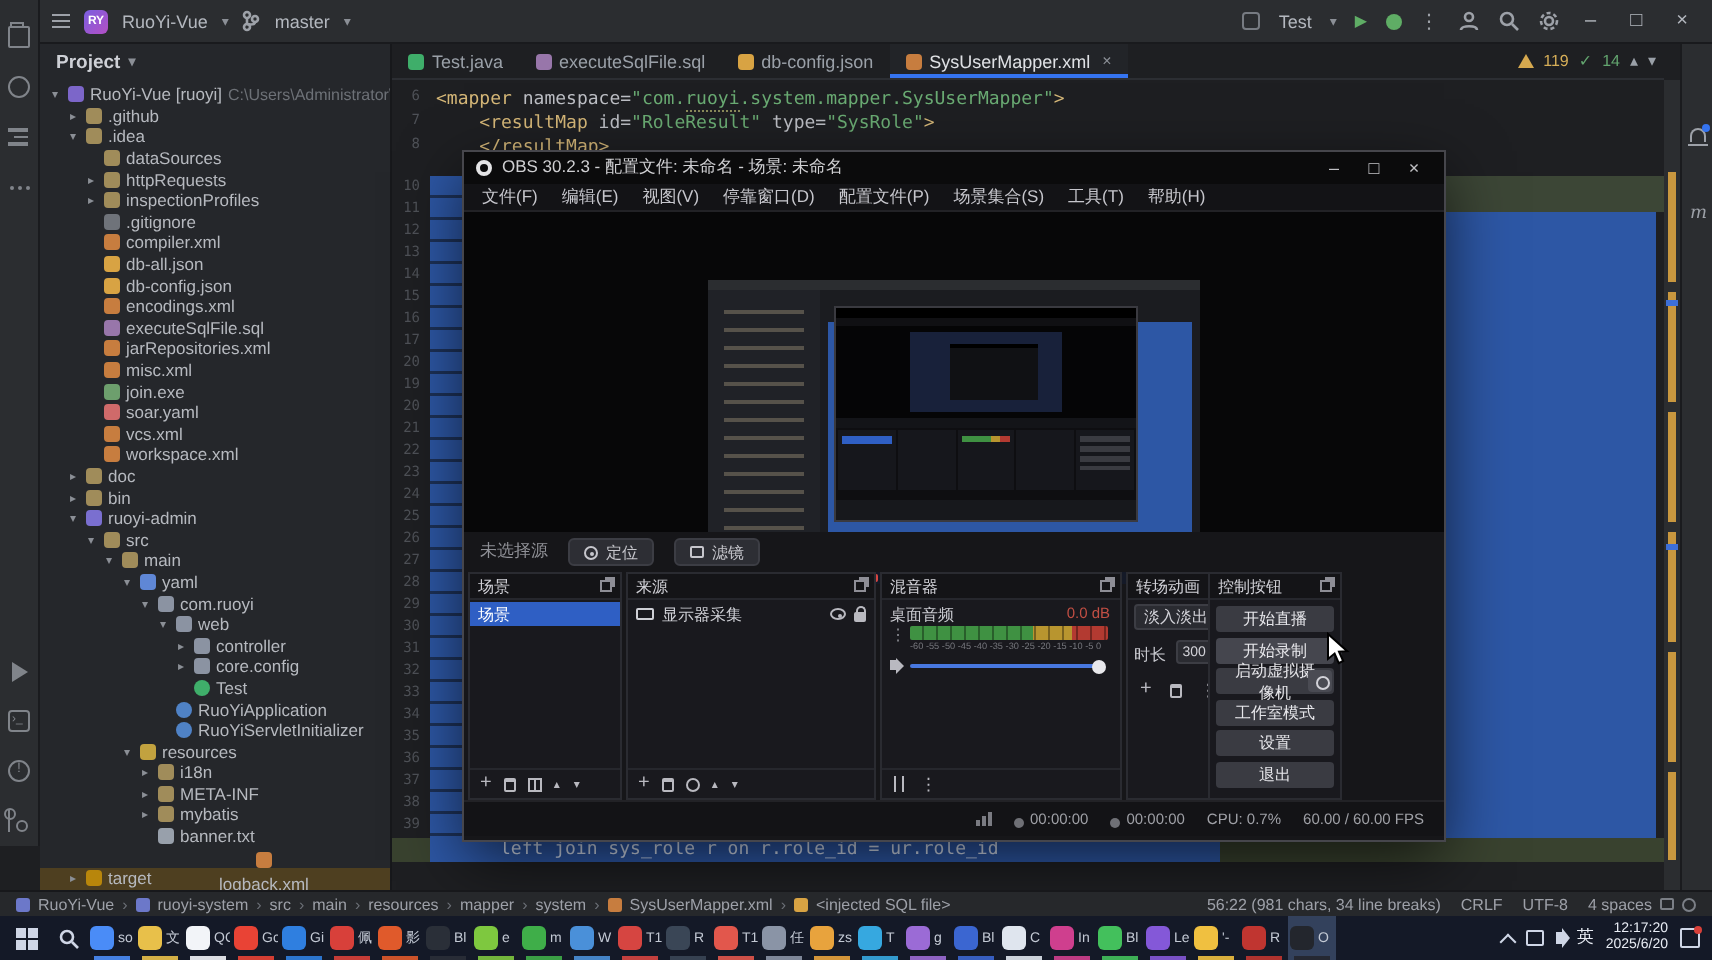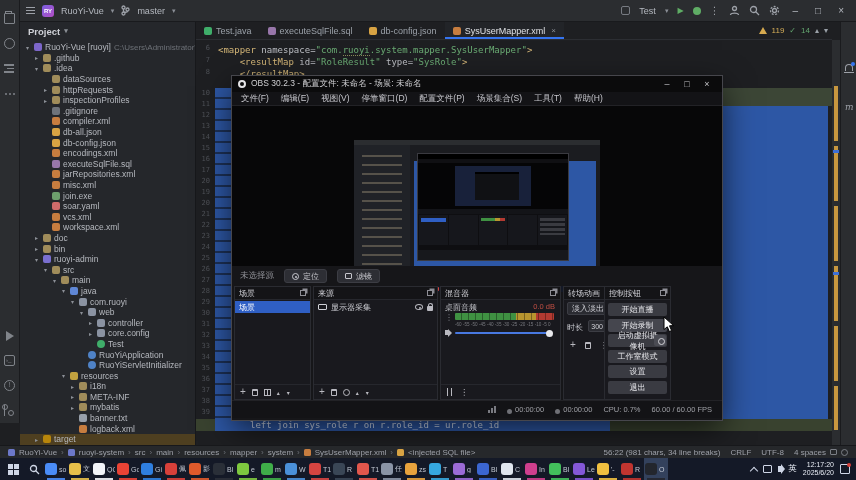--- a/index.html
+++ b/index.html
@@ -437,21 +437,21 @@
   </div>
         <div class="trow" style="padding-left: 31px;">
     <span class="arr">▾</span>
     <span class="fico fi-folder"></span>
     <span class="tl">main</span>
     <span class="tsuf"></span>
   </div>
         <div class="trow" style="padding-left: 40px;">
     <span class="arr">▾</span>
     <span class="fico fi-java"></span>
-    <span class="tl">java</span>
+    <span class="tl">yaml</span>
     <span class="tsuf"></span>
   </div>
         <div class="trow" style="padding-left: 49px;">
     <span class="arr">▾</span>
     <span class="fico fi-pkg"></span>
     <span class="tl">com.ruoyi</span>
     <span class="tsuf"></span>
   </div>
         <div class="trow" style="padding-left: 58px;">
     <span class="arr">▾</span>
@@ -512,21 +512,21 @@
     <span class="fico fi-folder"></span>
     <span class="tl">mybatis</span>
     <span class="tsuf"></span>
   </div>
         <div class="trow" style="padding-left: 49px;">
     <span class="arr"></span>
     <span class="fico fi-txt"></span>
     <span class="tl">banner.txt</span>
     <span class="tsuf"></span>
   </div>
-        <div class="trow" style="padding-left: 49px;">
+        <div class="trow" style="padding-left: 49px; flex-direction: column;">
     <span class="arr"></span>
     <span class="fico fi-xml"></span>
     <span class="tl">logback.xml</span>
     <span class="tsuf"></span>
   </div>
         <div class="trow sel" style="padding-left: 13px;">
     <span class="arr">▸</span>
     <span class="fico fi-tgt"></span>
     <span class="tl">target</span>
     <span class="tsuf"></span>

